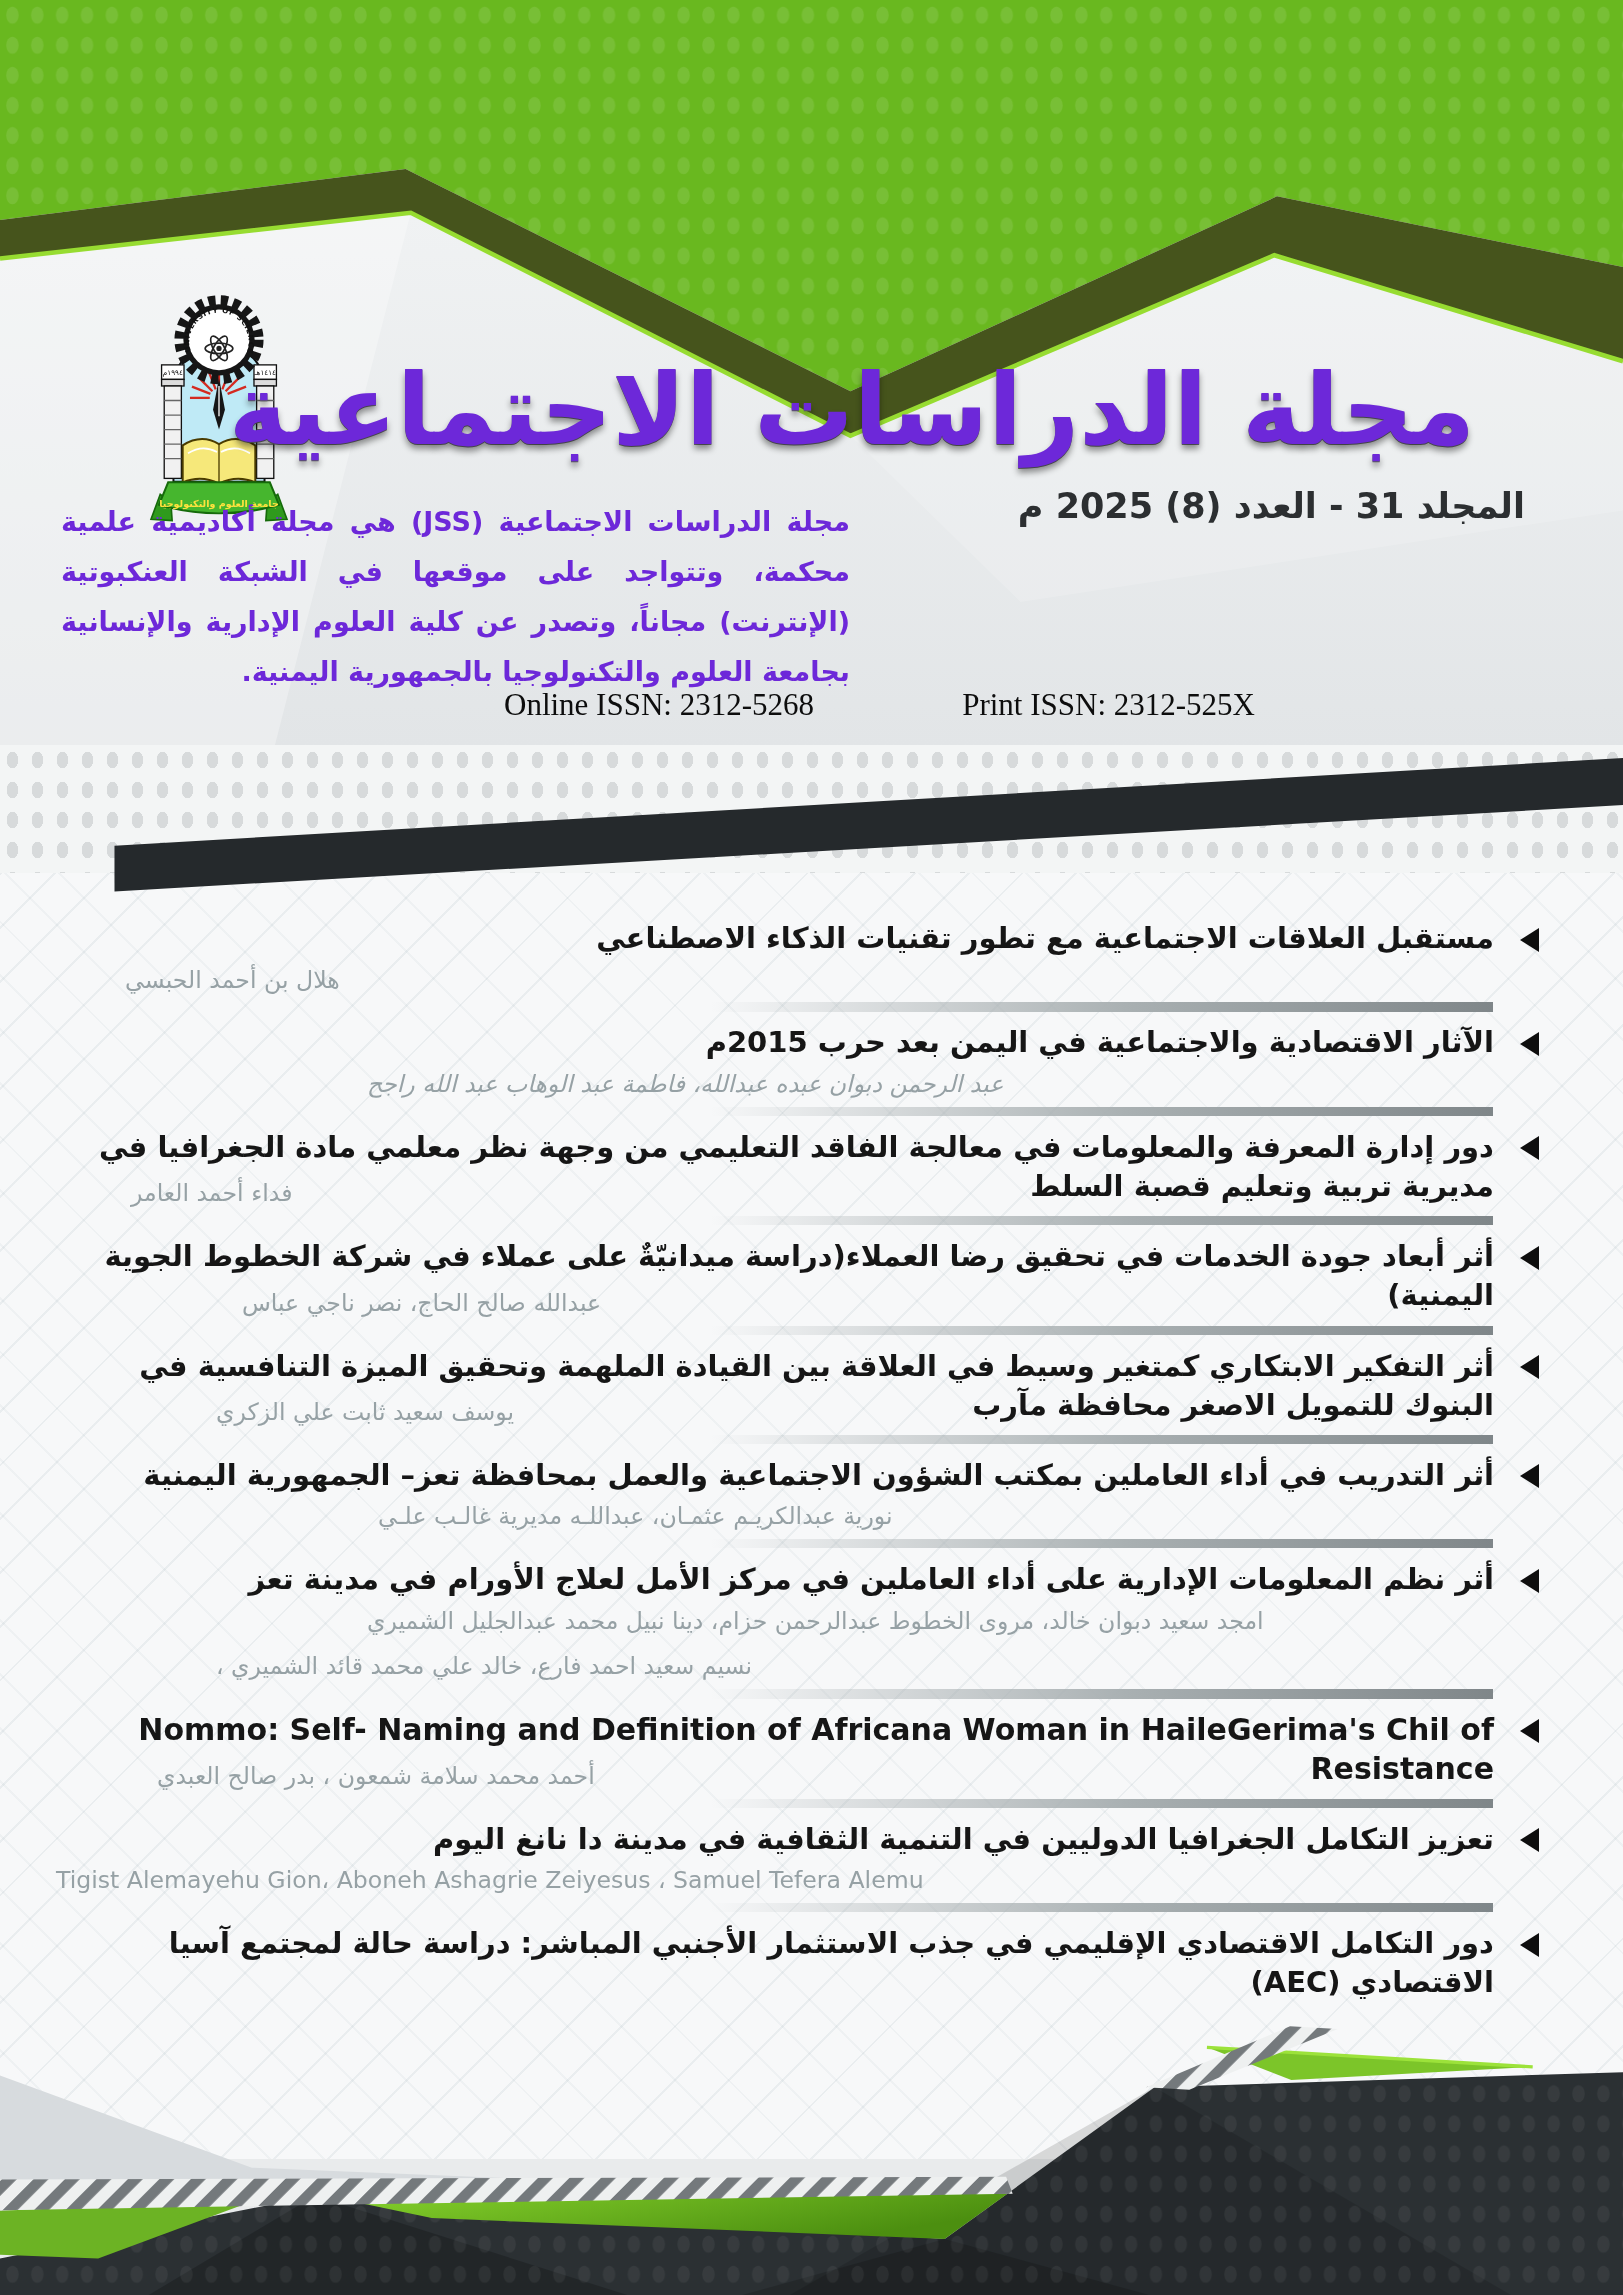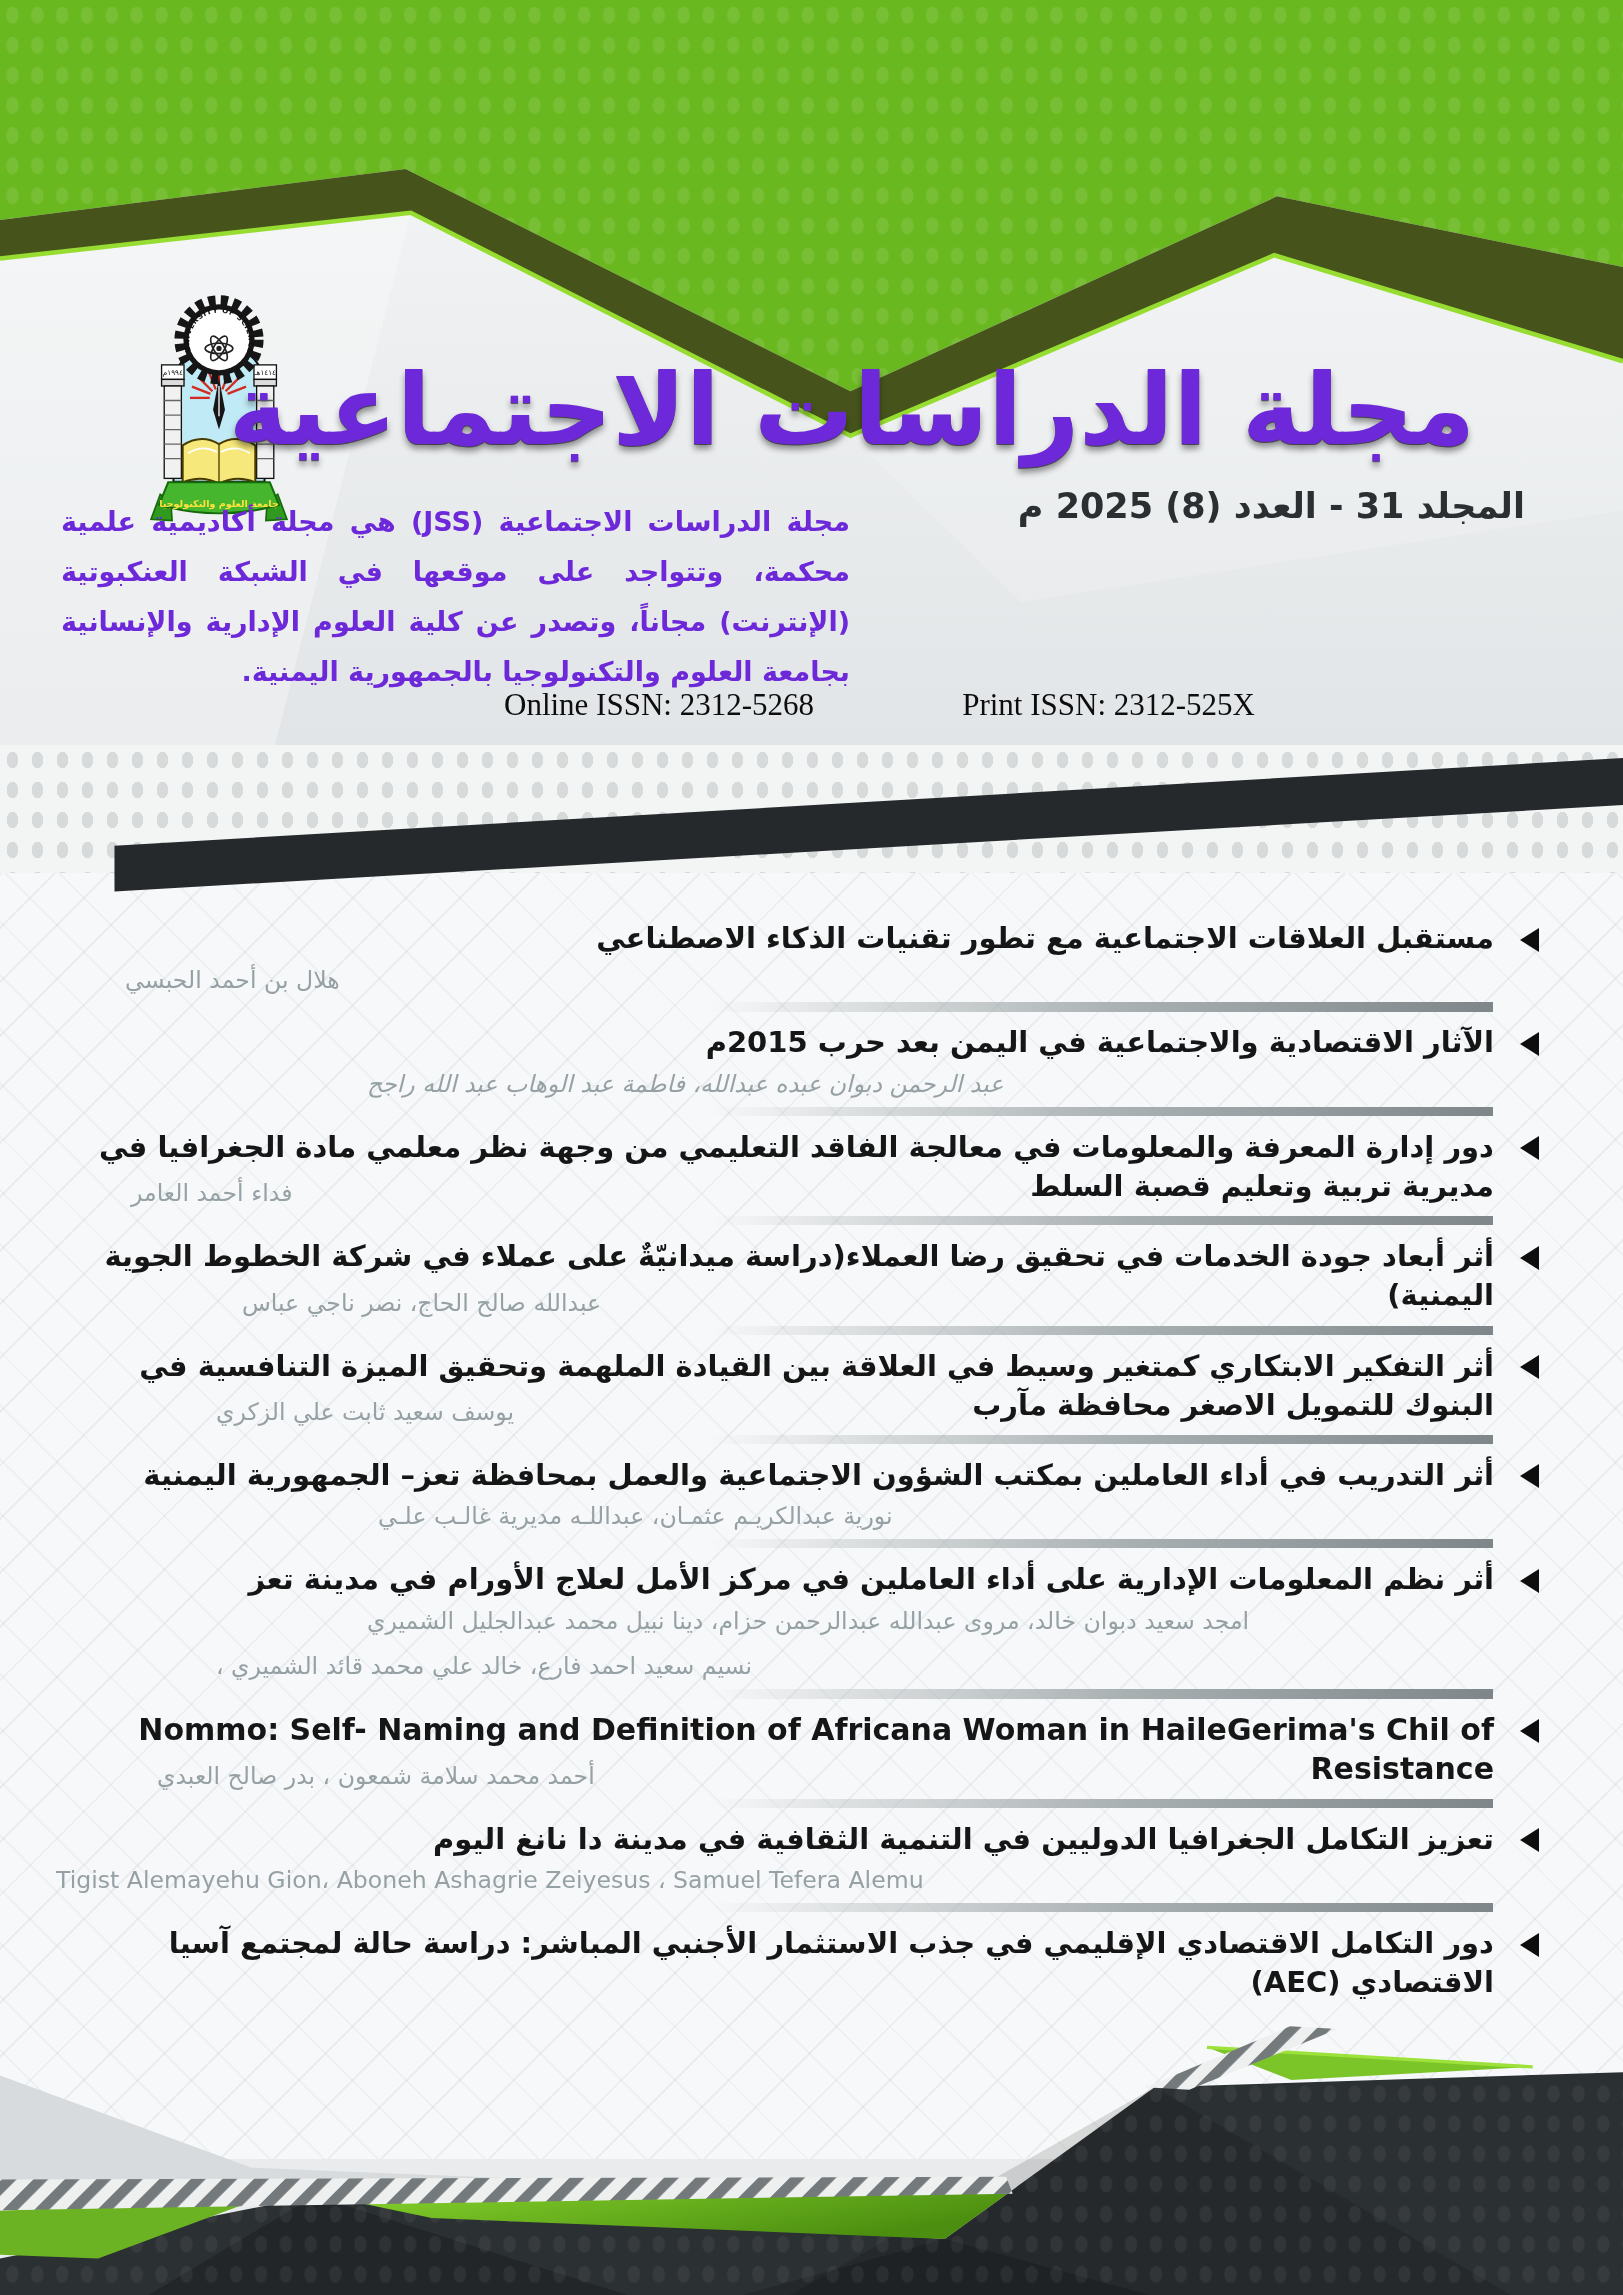--- a/index.html
+++ b/index.html
@@ -214,21 +214,21 @@
           <div class="title">أثر التدريب في أداء العاملين بمكتب الشؤون الاجتماعية والعمل بمحافظة تعز– الجمهورية اليمنية</div>
         </div>
         <div class="author l1">نورية عبدالكريـم عثمـان، عبداللـه مديرية غالـب علـي</div>
         <div class="sep"></div>
       </div>
       <div class="item">
         <div class="t-row">
           <span class="bullet"></span>
           <div class="title">أثر نظم المعلومات الإدارية على أداء العاملين في مركز الأمل لعلاج الأورام في مدينة تعز</div>
         </div>
-        <div class="author l1">امجد سعيد دبوان خالد، مروى عبدالله عبدالرحمن حزام، دينا نبيل محمد عبدالجليل الشميري</div>
+        <div class="author l1">امجد سعيد دبوان خالد، مروى الخطوط عبدالرحمن حزام، دينا نبيل محمد عبدالجليل الشميري</div>
         <div class="author l2">نسيم سعيد احمد فارع، خالد علي محمد قائد الشميري ،</div>
         <div class="sep"></div>
       </div>
       <div class="item">
         <div class="t-row">
           <span class="bullet"></span>
           <div class="title">Nommo:  Self- Naming and Definition of Africana Woman in HaileGerima's Chil of Resistance</div>
         </div>
         <div class="author l1">أحمد محمد سلامة شمعون ، بدر صالح العبدي</div>
         <div class="sep"></div>

